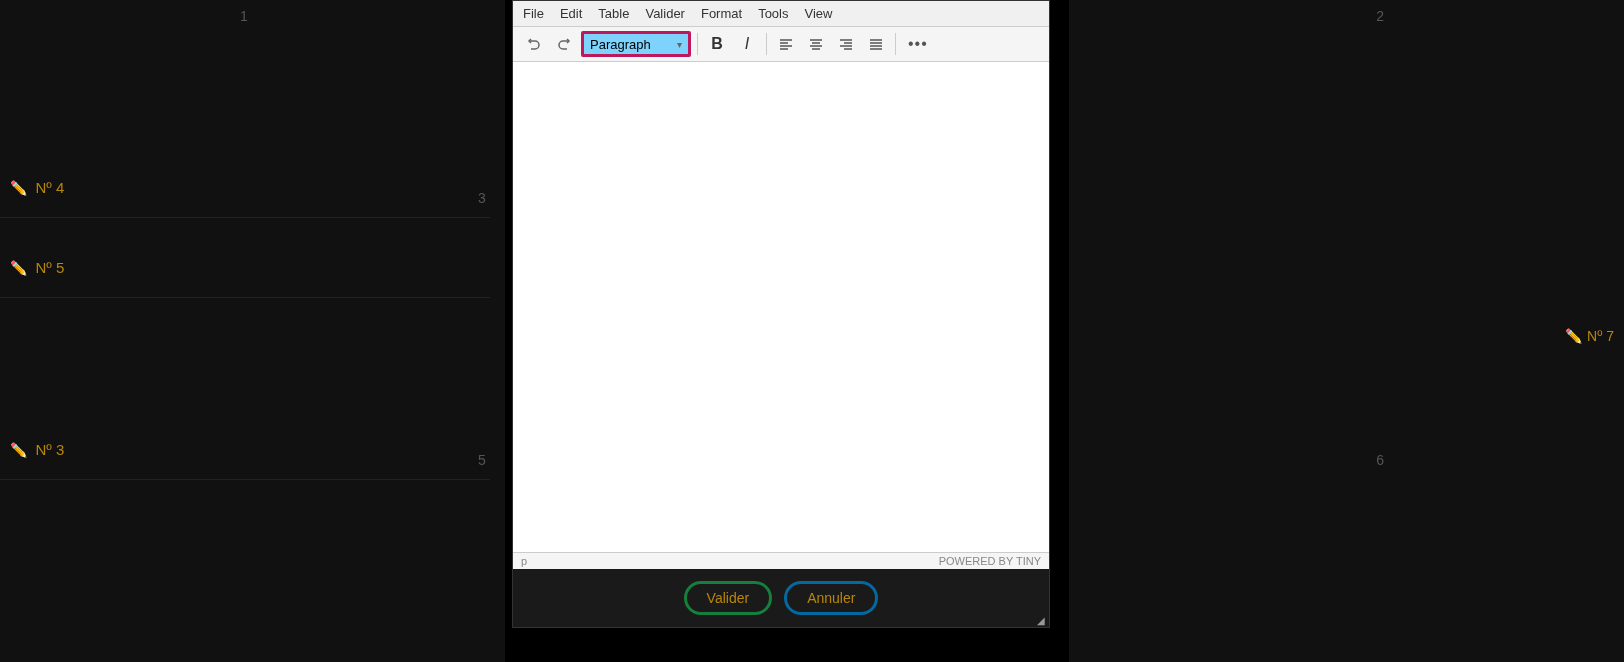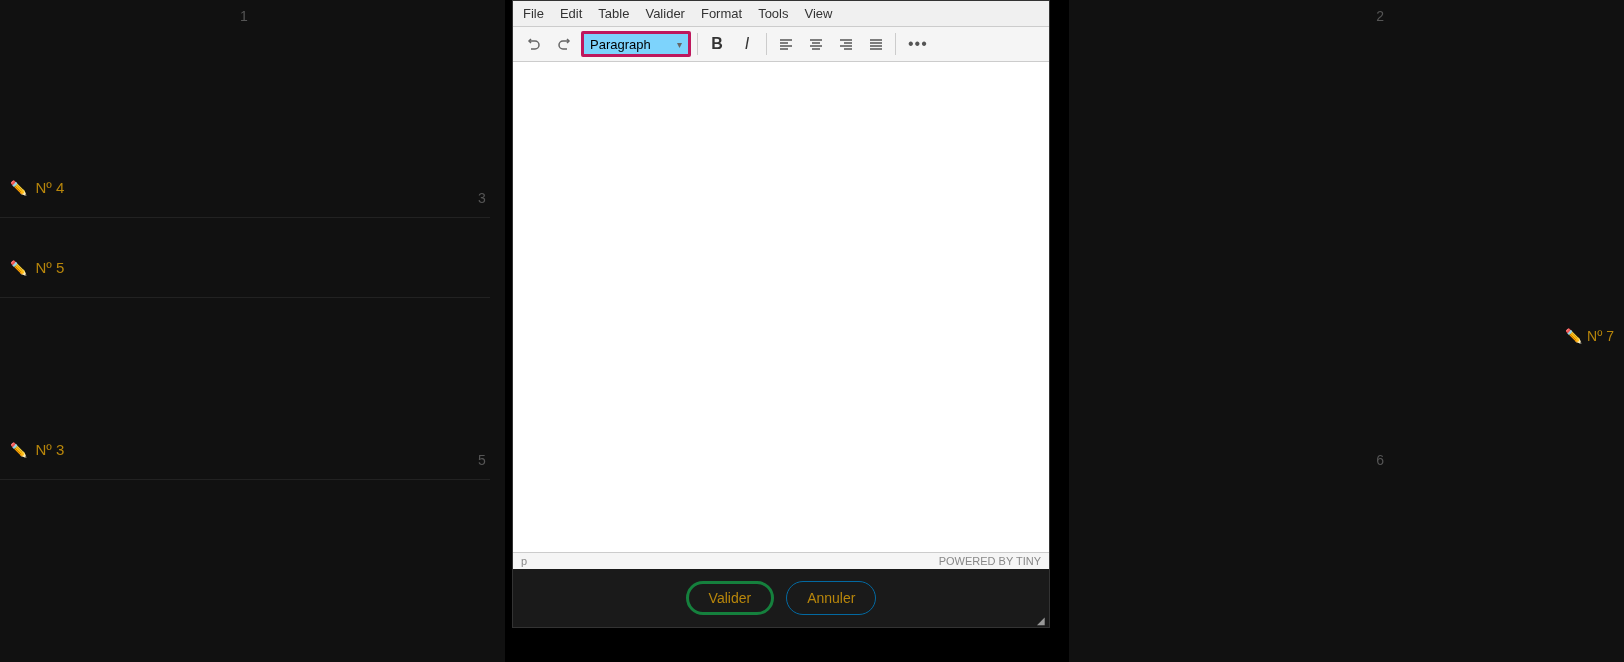--- a/index.html
+++ b/index.html
@@ -166,21 +166,21 @@
       background: transparent;
       border: 3px solid #15803d;
       color: #b8860b;
       padding: 6px 20px;
       border-radius: 20px;
       cursor: pointer;
       font-size: 14px;
     }
     .btn-annuler {
       background: transparent;
-      border: 1px solid #0369a1;
+      border: 3px solid #0369a1;
       color: #b8860b;
       padding: 2px 20px;
       border-radius: 20px;
       cursor: pointer;
       font-size: 14px;
     }
 
     
     .resize-handle {
       position: absolute;

